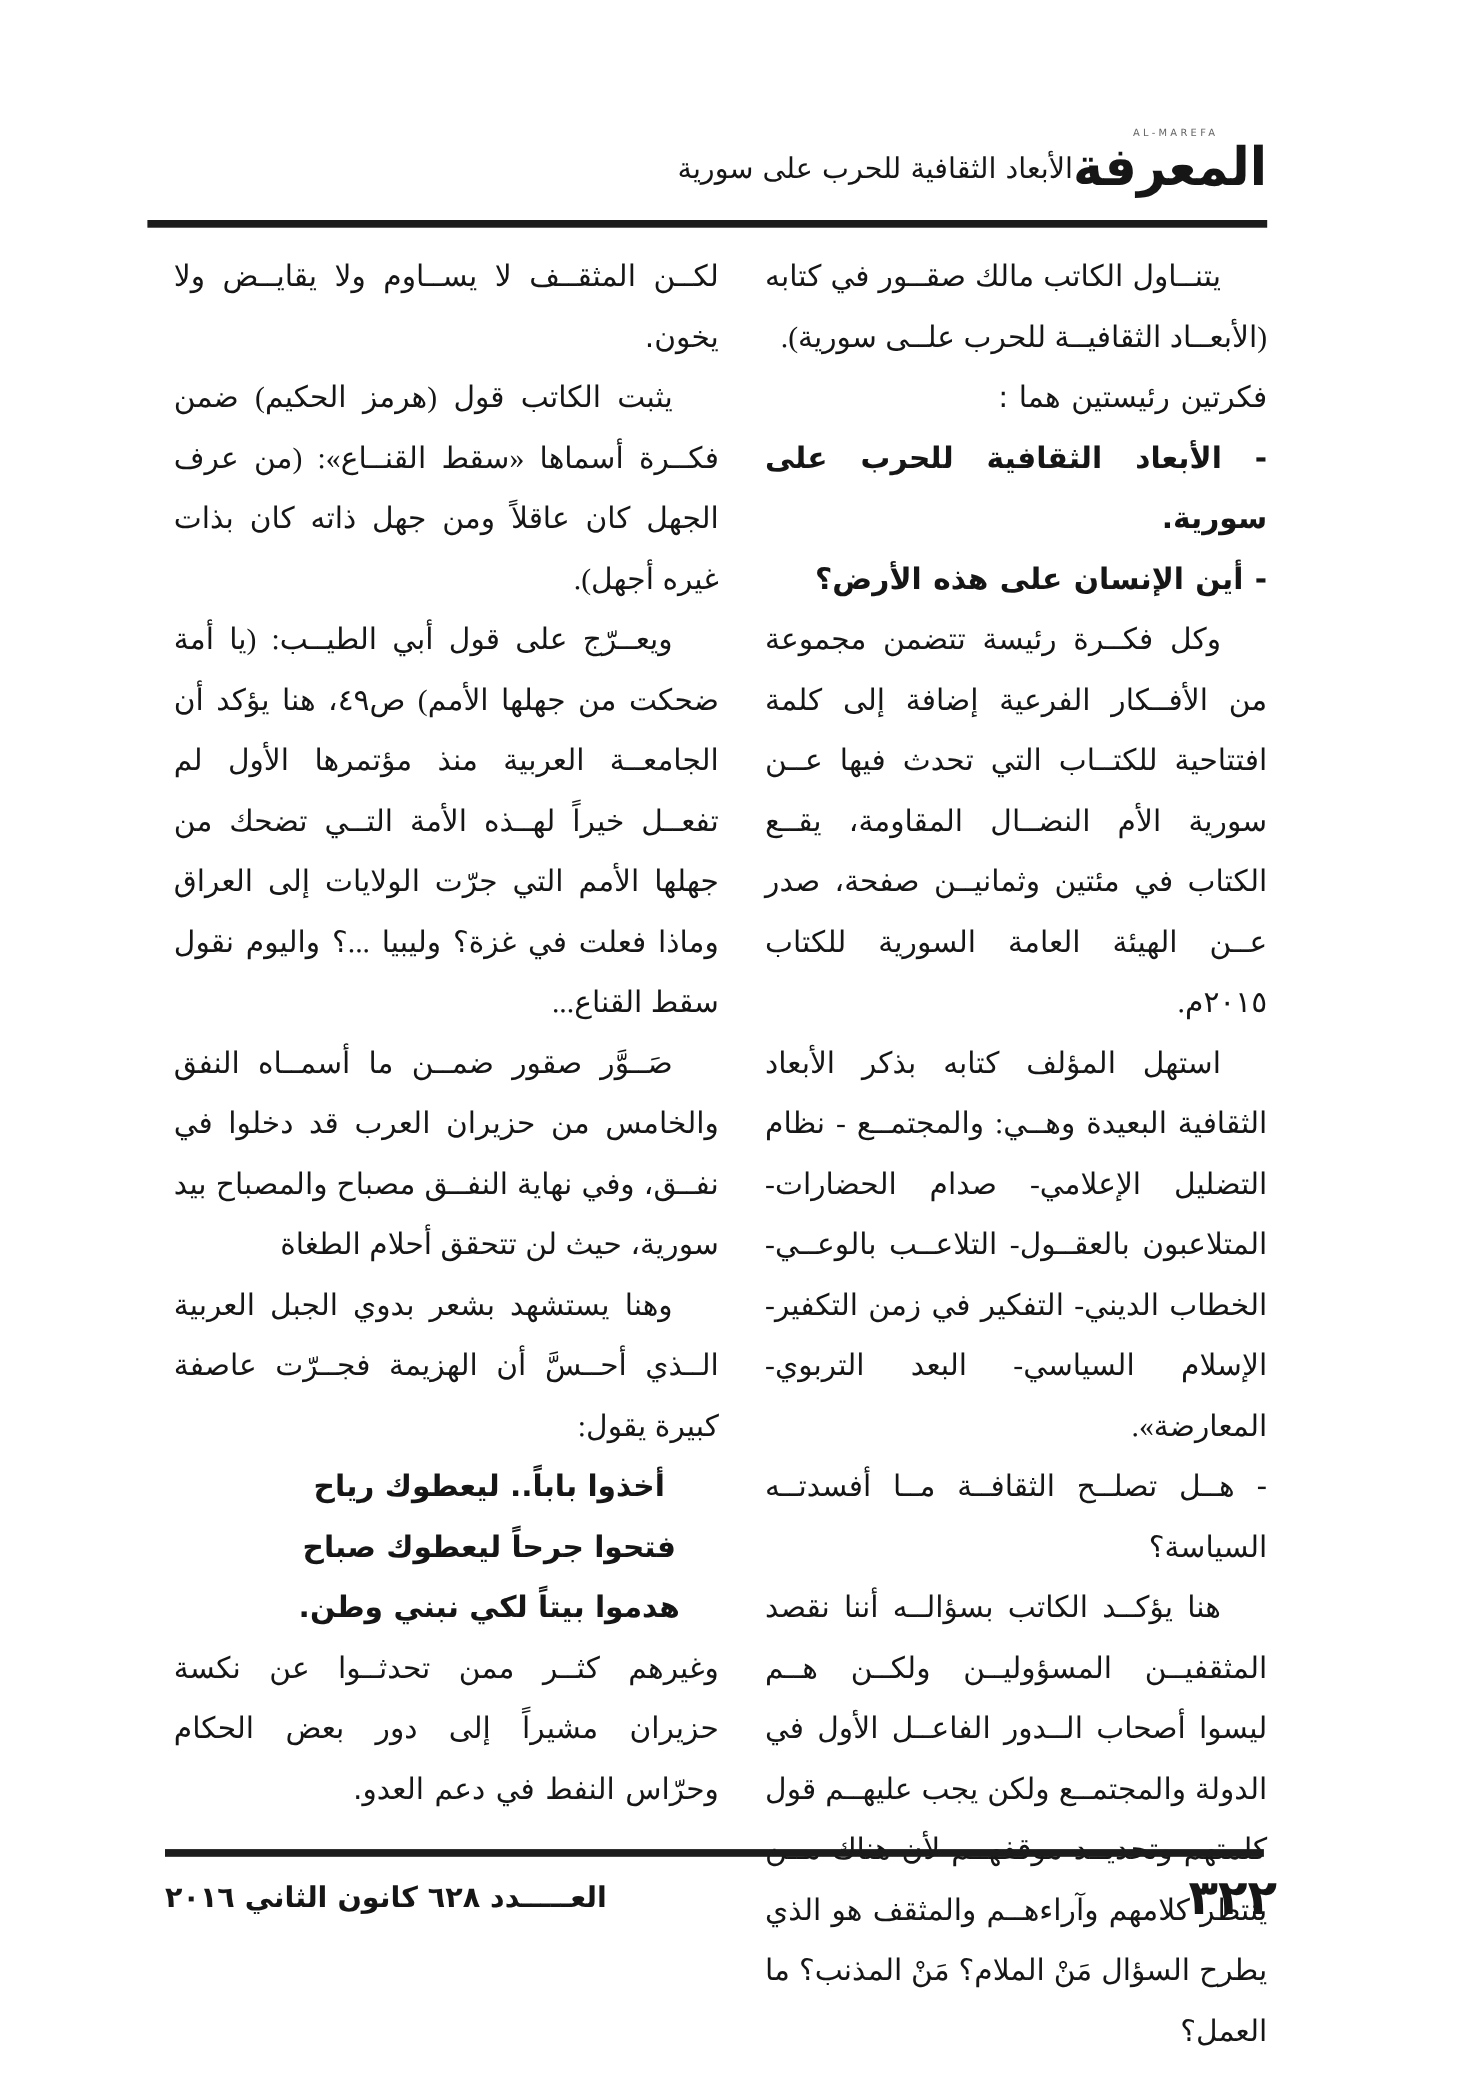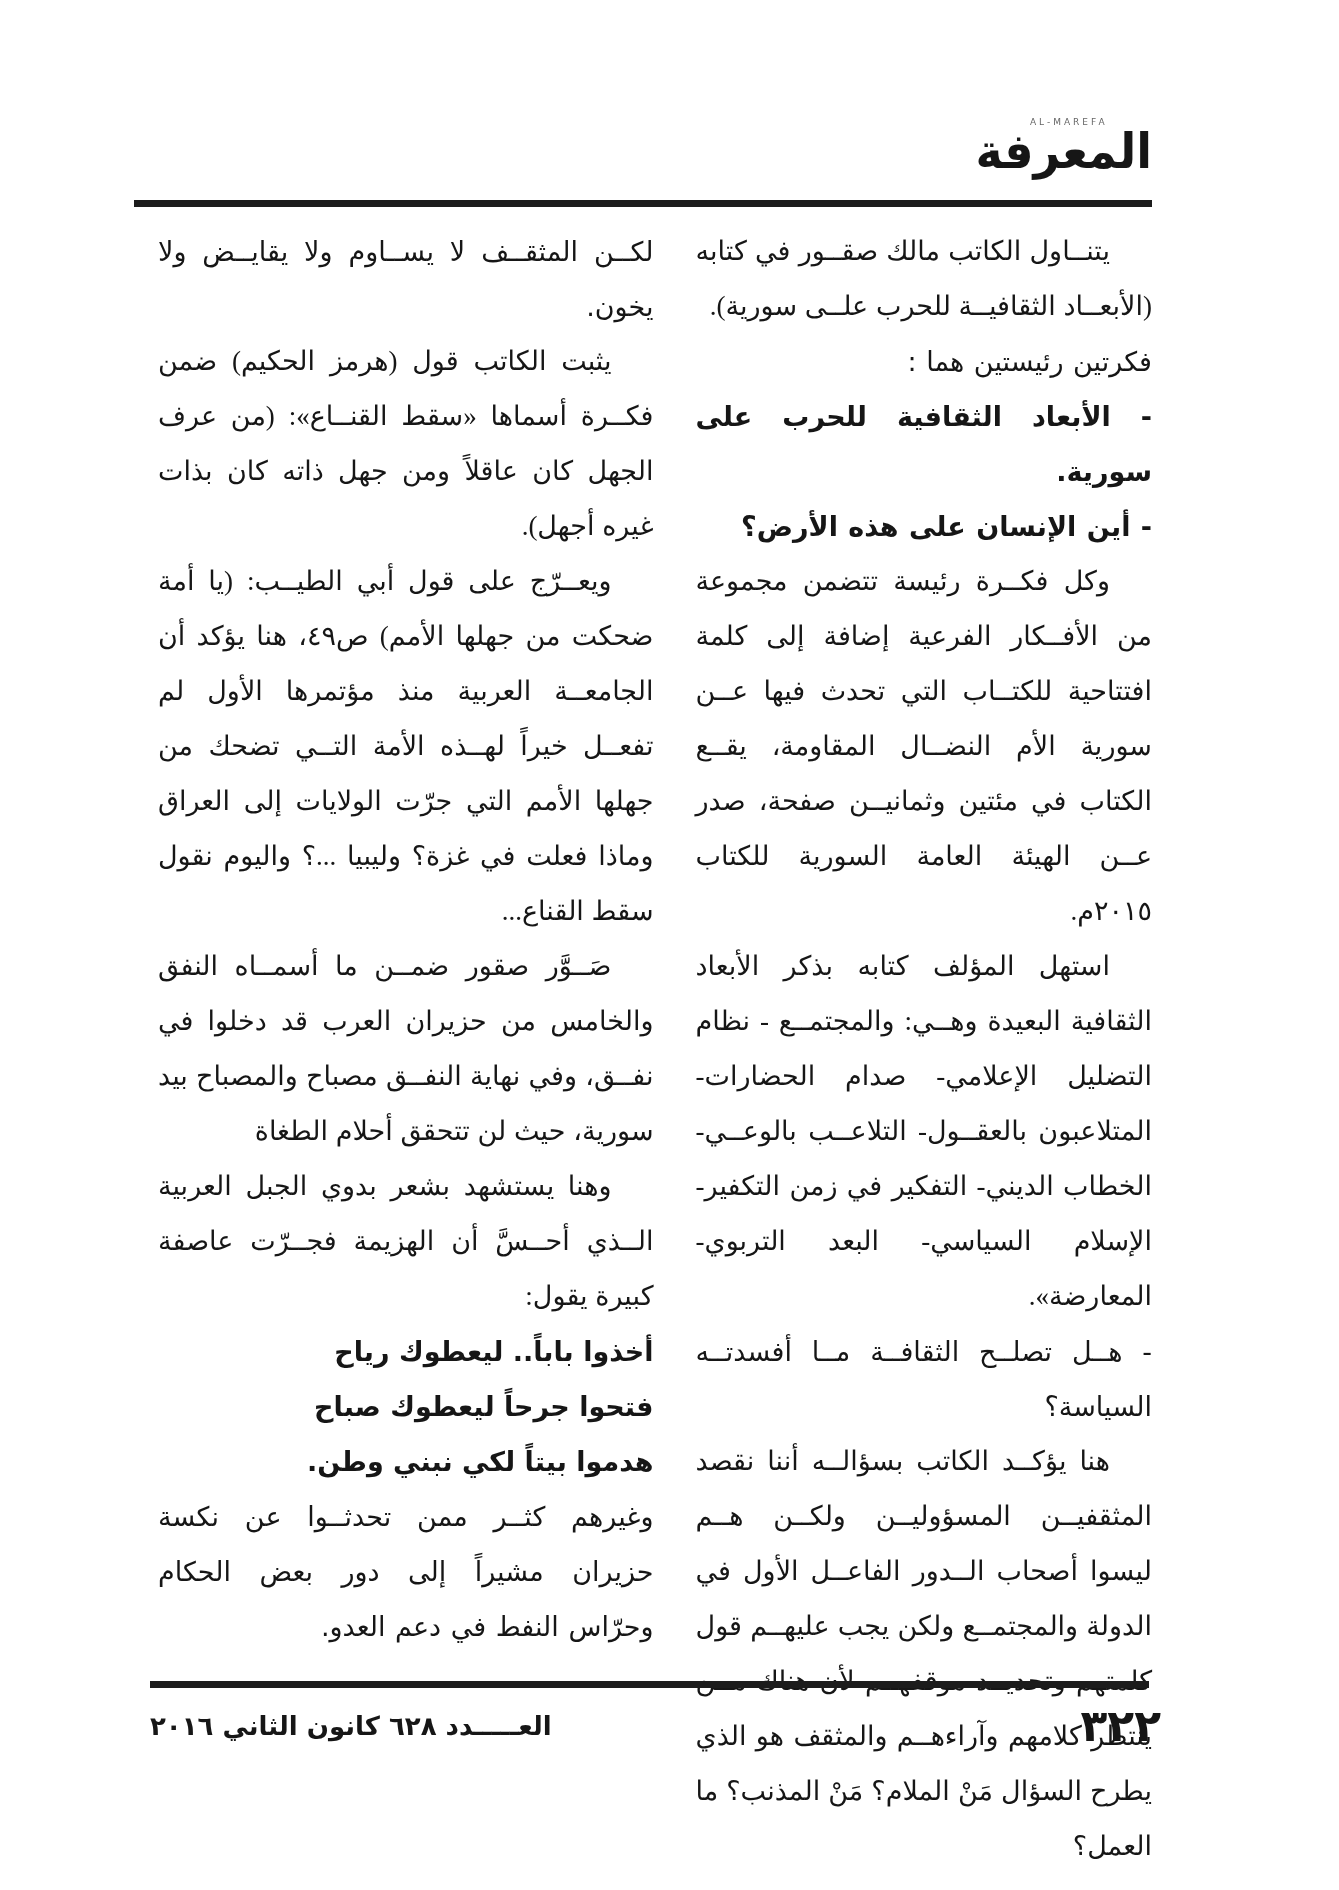--- a/index.html
+++ b/index.html
@@ -82,20 +82,21 @@
     line-height: 55px;
     text-align: justify;
     word-spacing: 1px;
   }
   .para.indent { text-indent: 42px; font-family: Liberation Serif, serif; }
   .para.flush  { text-indent: 0; }
   .para.bullet { text-indent: 0; }
   .para.bold   { font-weight: bold; }
   .poem {
     font-weight: bold;
+    text-align: center;
     padding-left: 78px;
   }
   .poem-line {
     font-size: 27px;
     line-height: 55px;
     white-space: nowrap;
   }
   
   .footer-rule {
     position: absolute;
@@ -130,20 +131,21 @@
 </head>
 <body>
 
 <div class="page">
 
   <header class="page-header">
     <div class="logo">
       <span class="logo-latin">AL-MAREFA</span>
       <span class="logo-arabic">المعرفة</span>
     </div>
+    <div class="header-title">الأبعاد الثقافية للحرب على سورية</div>
   </header>
 
   <div class="header-rule"></div>
 
   <main class="columns">
     <section class="col col-first">
         <p class="para indent">يتنــاول الكاتب مالك صقــور في كتابه (الأبعــاد الثقافيــة للحرب علــى سورية).</p>
         <p class="para flush">فكرتين رئيستين هما :</p>
         <p class="para bullet bold">- الأبعاد الثقافية للحرب على سورية.</p>
         <p class="para bullet bold">- أين الإنسان على هذه الأرض؟</p>

